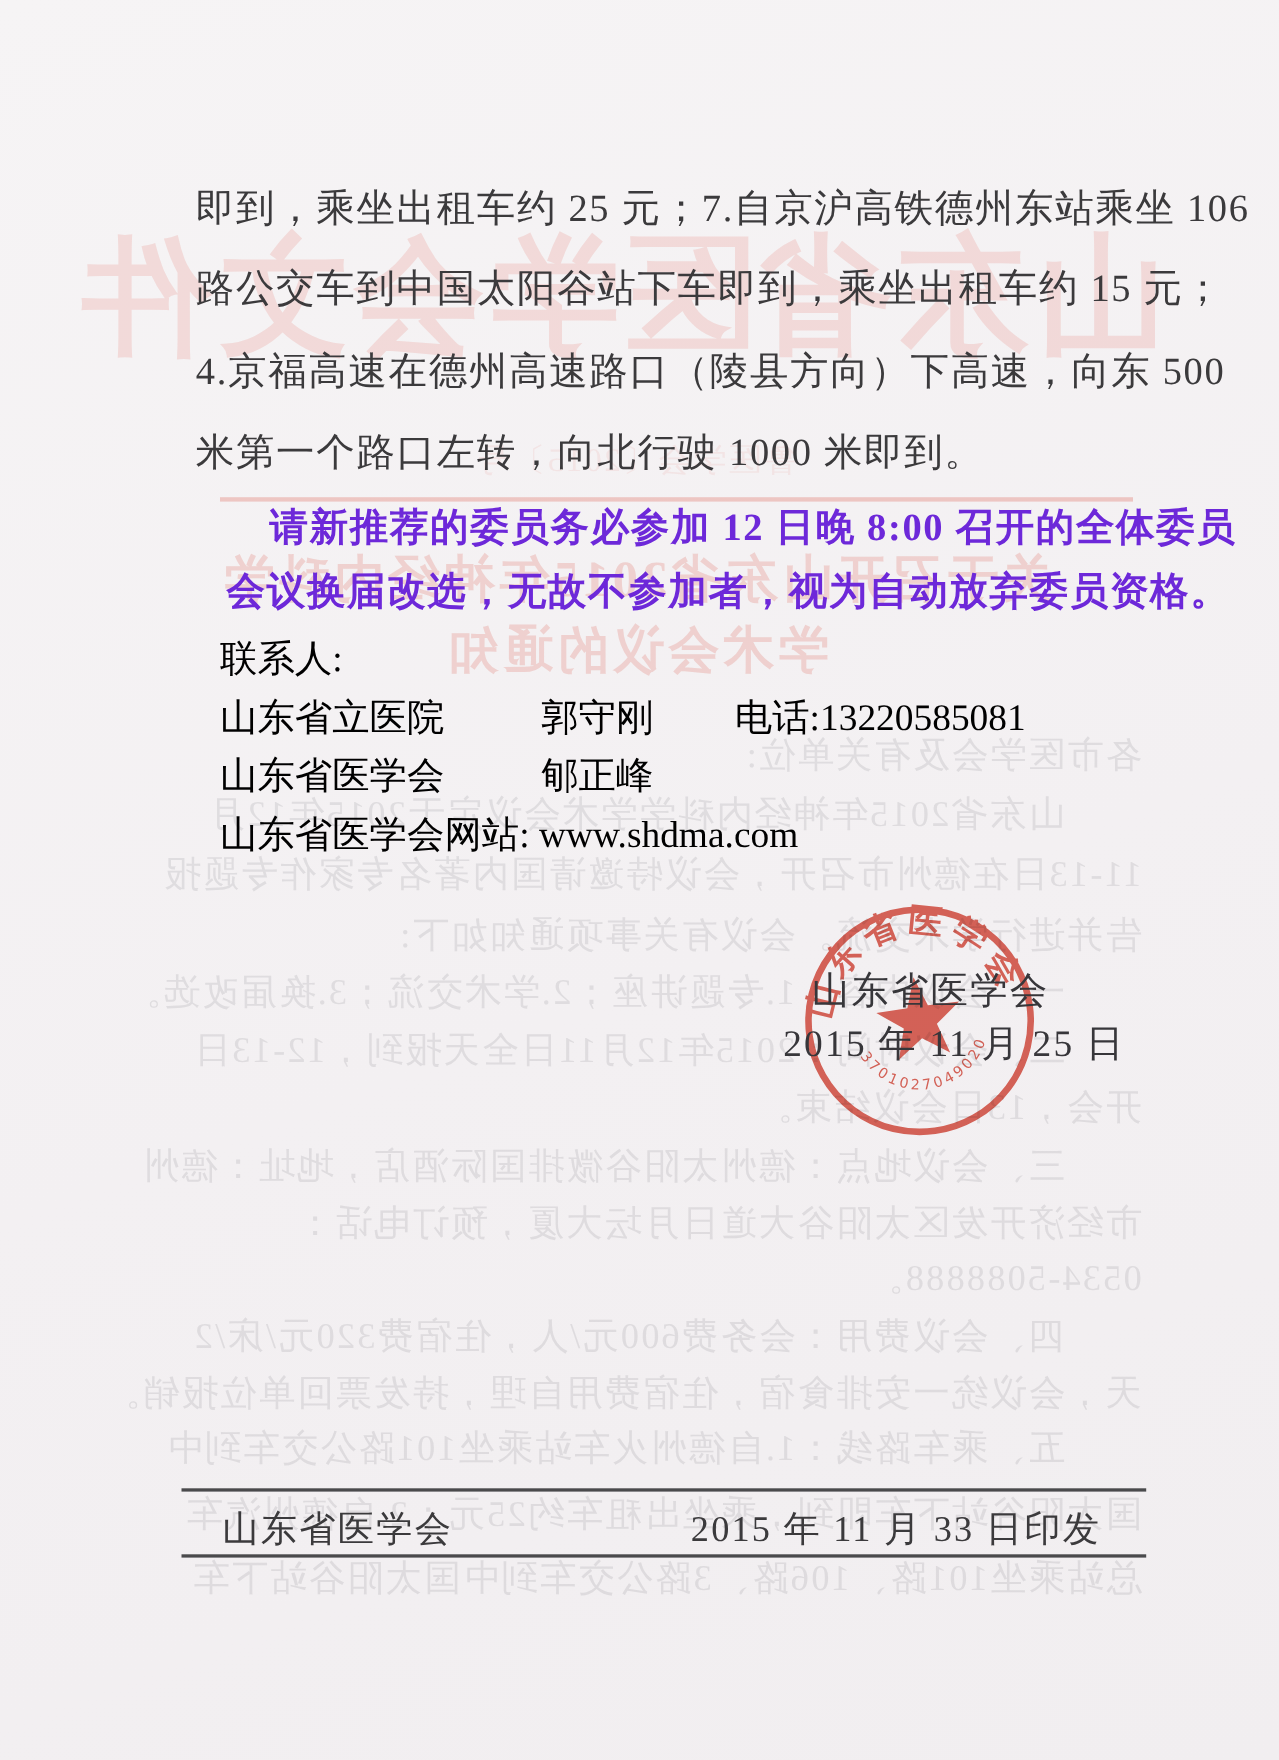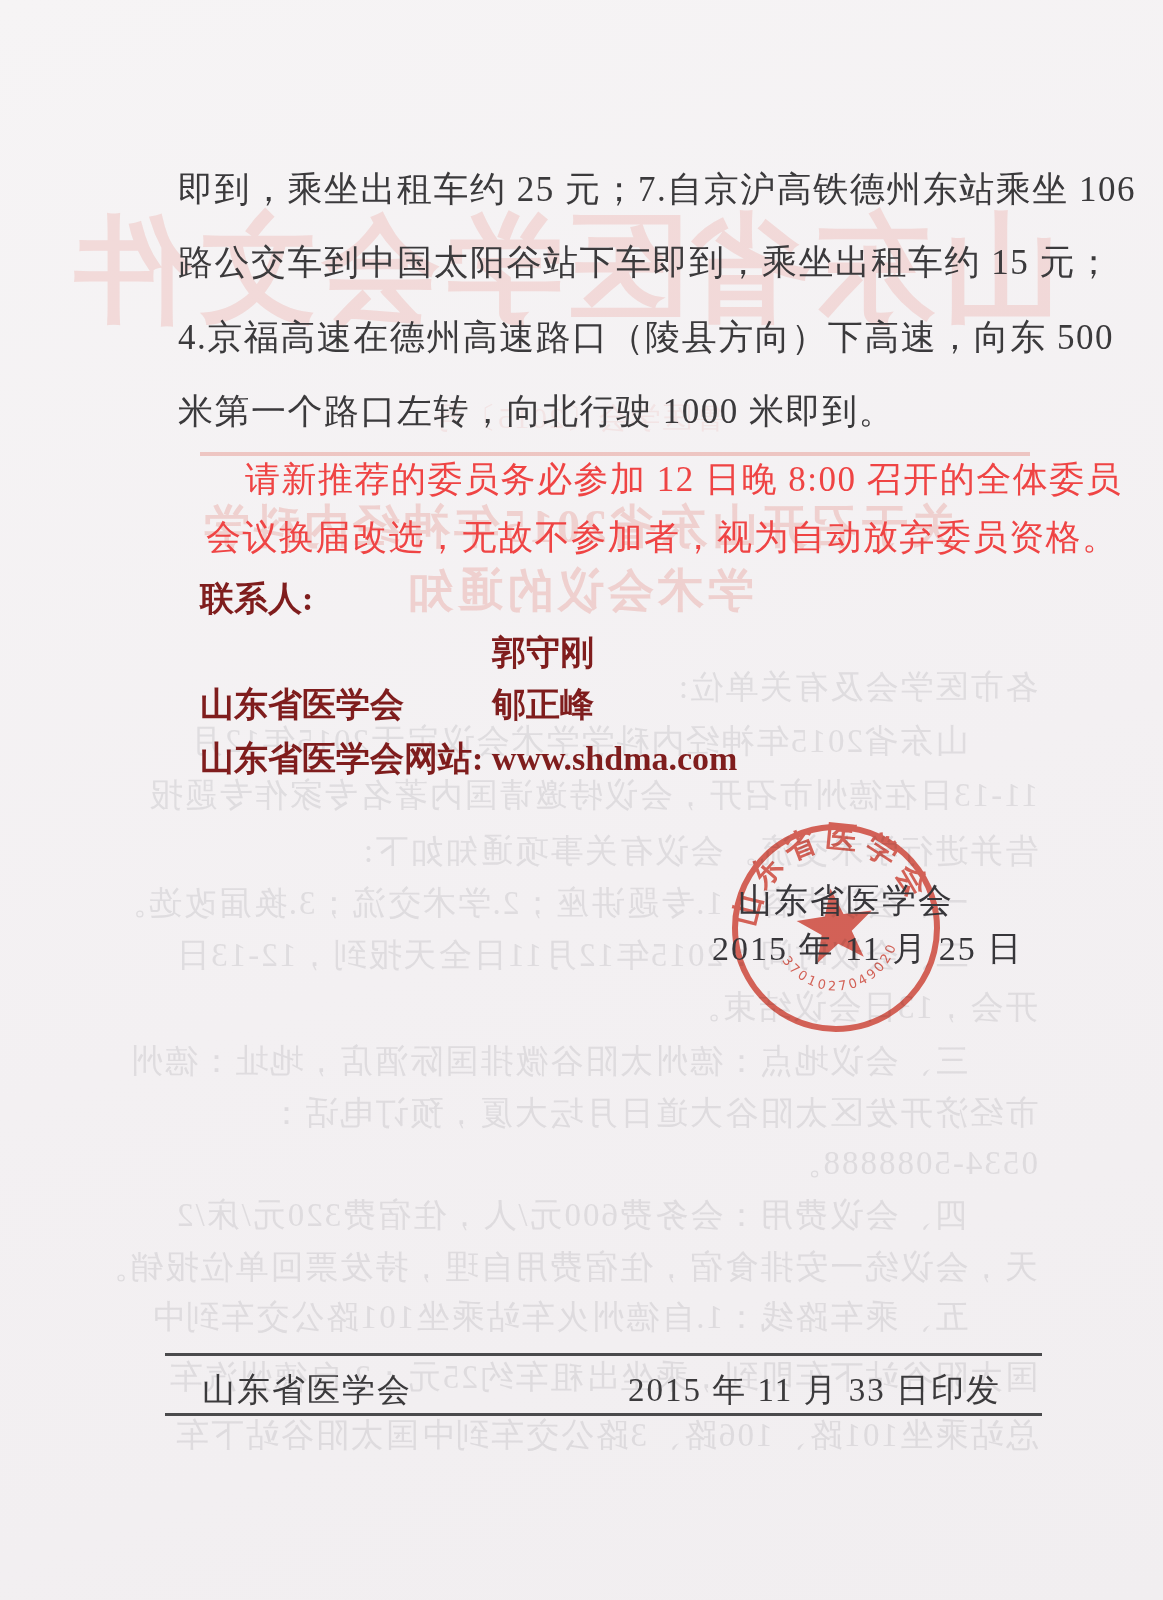--- a/index.html
+++ b/index.html
@@ -40,22 +40,22 @@
     font-size:46px;font-weight:bold;letter-spacing:4px;
     color:rgba(226,115,105,0.26);
     white-space:nowrap;
   }
   
   .para-line{
     position:absolute;left:178px;width:800px;
     font-size:35px;line-height:40px;letter-spacing:1.5px;
     white-space:nowrap;color:#3b3a3c;
   }
-  .bold{font-weight:normal;color:#ef4444;}
-  .contact-row{position:absolute;left:200px;width:800px;font-size:34px;white-space:nowrap;color:#7f1d1d;font-weight:bold;}
+  .bold{font-weight:bold;color:#6d28d9;}
+  .contact-row{position:absolute;left:200px;width:800px;font-size:34px;white-space:nowrap;color:#000000;}
   .contact-row .name{position:absolute;left:292px;}
   .contact-row .phone{position:absolute;left:468px;}
   .sig{position:absolute;font-size:34px;letter-spacing:2px;white-space:nowrap;color:#37363a;z-index:3;}
   .stamp{
     position:absolute;left:728px;top:820px;width:216px;height:216px;
     z-index:2;mix-blend-mode:multiply;opacity:0.85;
   }
   .footer-rule{position:absolute;left:165px;width:877px;height:3px;background:#4a4a4c;z-index:4;}
   .footer-text{position:absolute;font-size:33px;letter-spacing:2px;white-space:nowrap;color:#3b3a3c;z-index:4;}
 </style>
@@ -88,21 +88,23 @@
 <div class="para-line" style="top:170px;">即到，乘坐出租车约 25 元；7.自京沪高铁德州东站乘坐 106</div>
 <div class="para-line" style="top:243px;">路公交车到中国太阳谷站下车即到，乘坐出租车约 15 元；</div>
 <div class="para-line" style="top:318px;">4.京福高速在德州高速路口（陵县方向）下高速，向东 500</div>
 <div class="para-line" style="top:392px;">米第一个路口左转，向北行驶 1000 米即到。</div>
 
 <div class="para-line bold" style="top:460px;left:245px;">请新推荐的委员务必参加 12 日晚 8:00 召开的全体委员</div>
 <div class="para-line bold" style="top:518px;margin-left:28px;">会议换届改选，无故不参加者，视为自动放弃委员资格。</div>
 
 <div class="contact-row" style="top:576px;">联系人:</div>
 <div class="contact-row" style="top:630px;">
+  <span class="org">山东省立医院</span>
   <span class="name">郭守刚</span>
+  <span class="phone">电话:13220585081</span>
 </div>
 <div class="contact-row" style="top:682px;">
   <span class="org">山东省医学会</span>
   <span class="name">郇正峰</span>
 </div>
 <div class="contact-row" style="top:736px;">山东省医学会网站: www.shdma.com</div>
 
 <div class="sig" style="left:738px;top:878px;">山东省医学会</div>
 <div class="sig" style="left:712px;top:926px;">2015 年 11 月 25 日</div>
 

